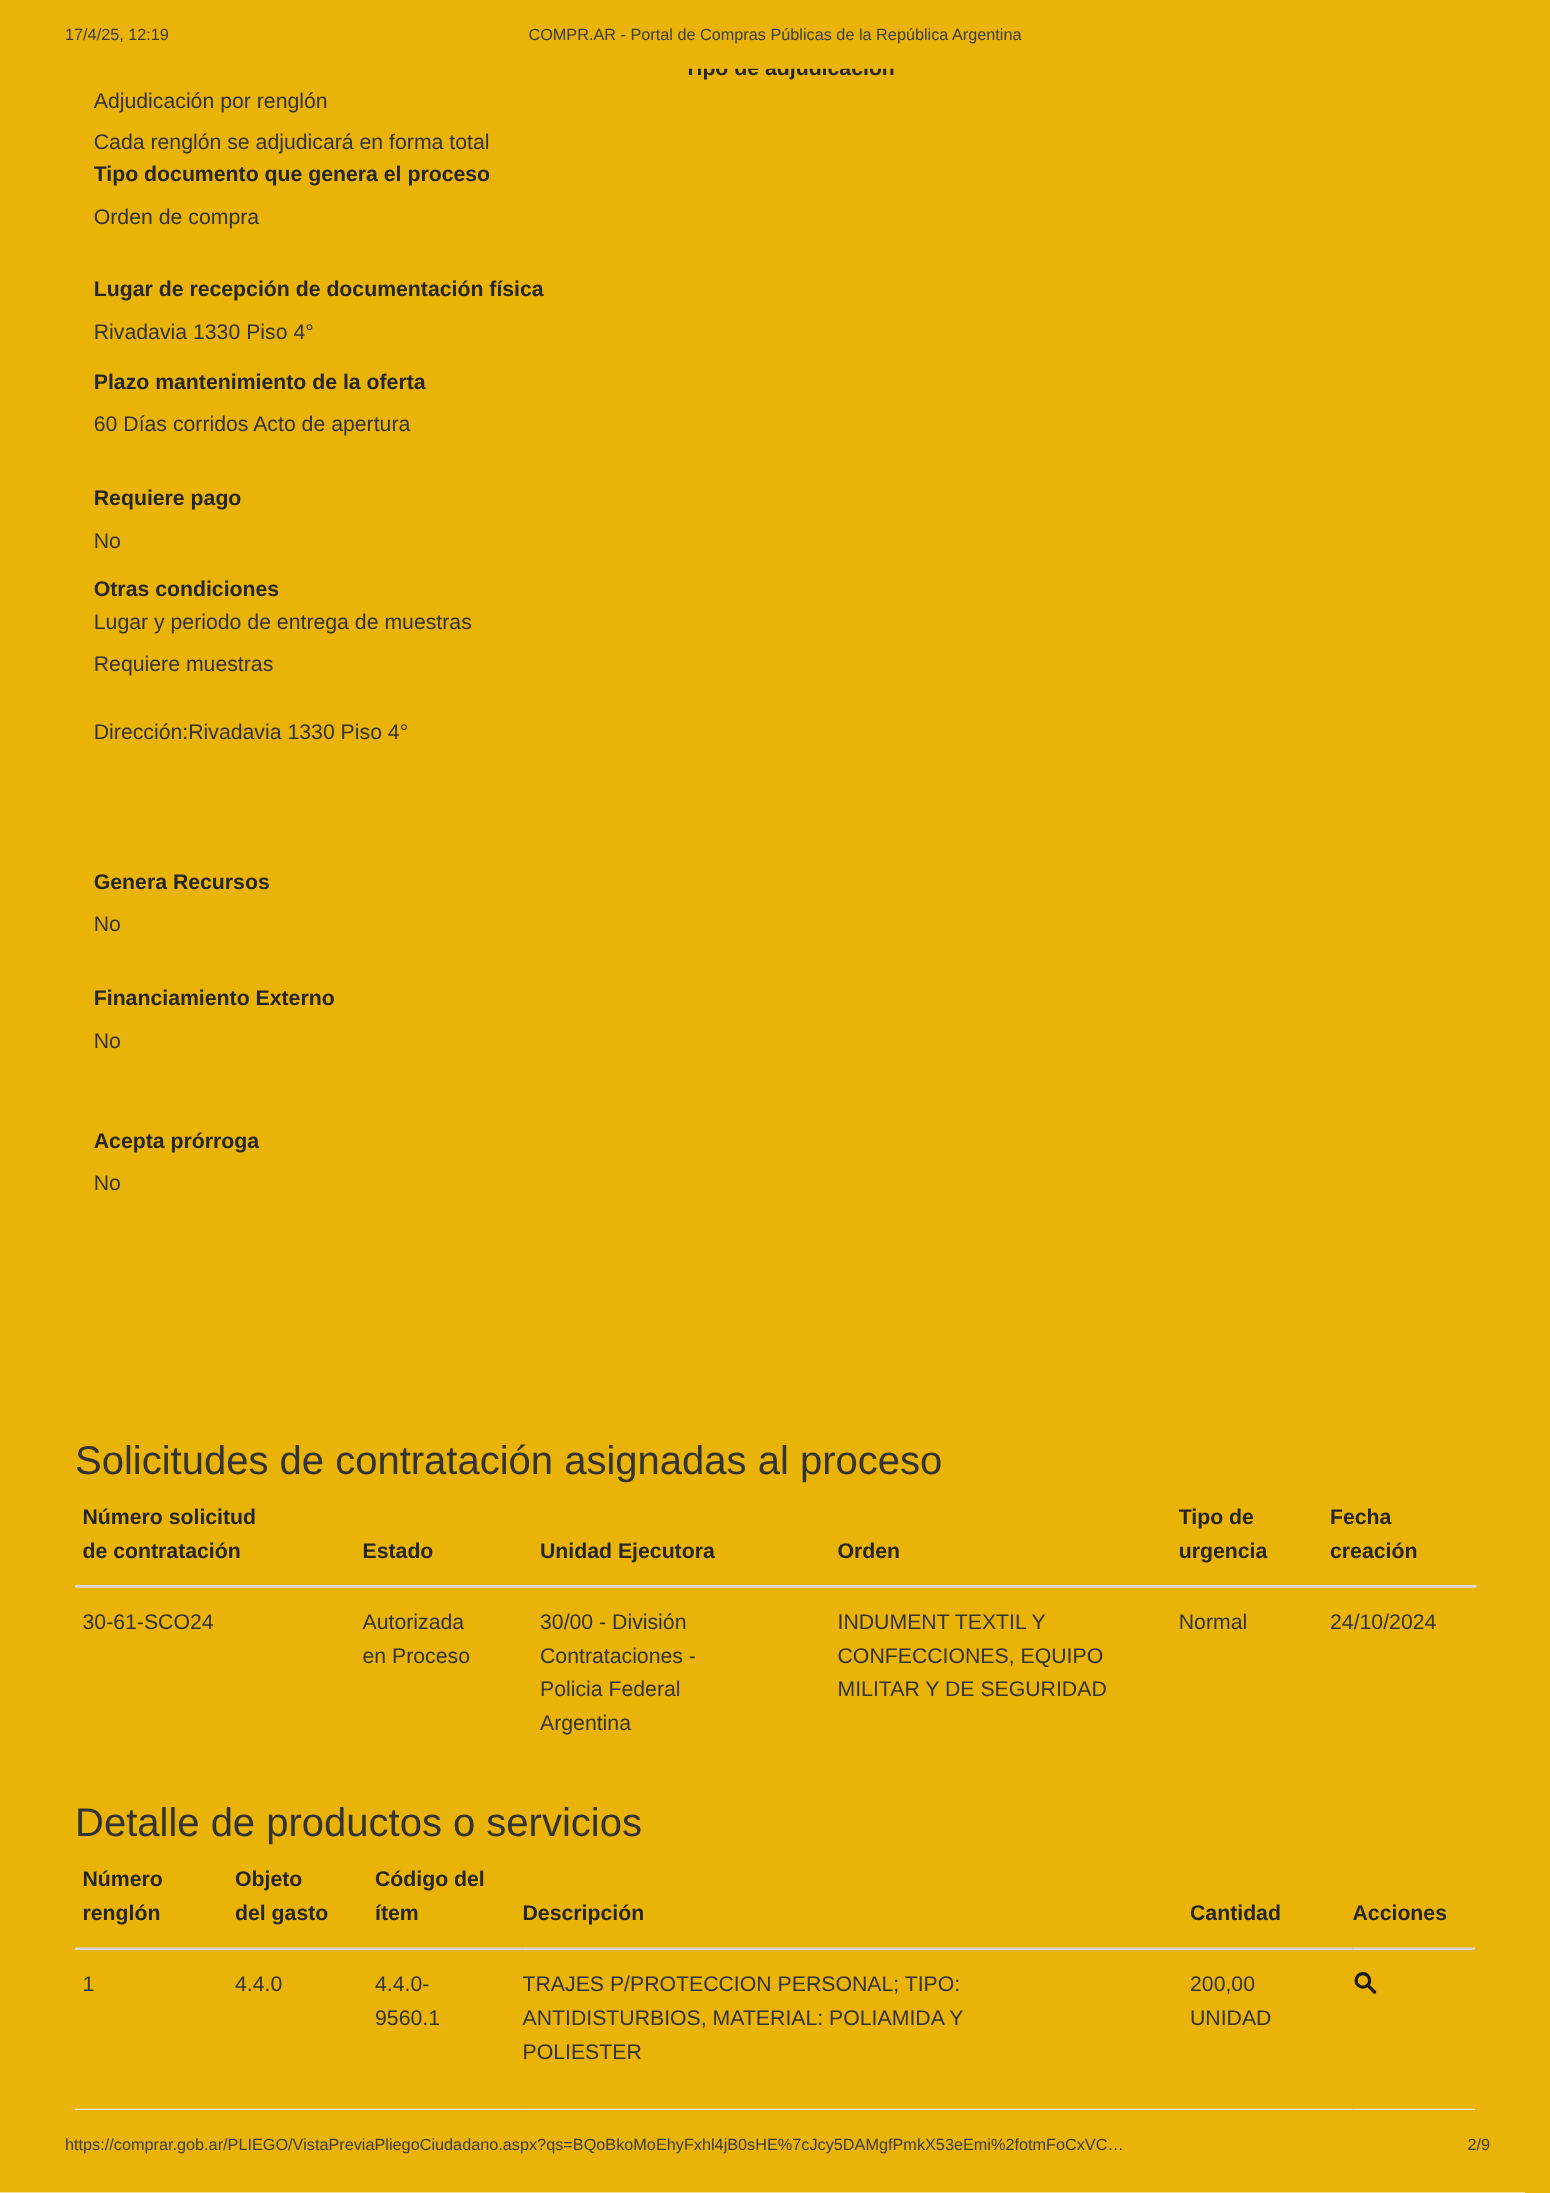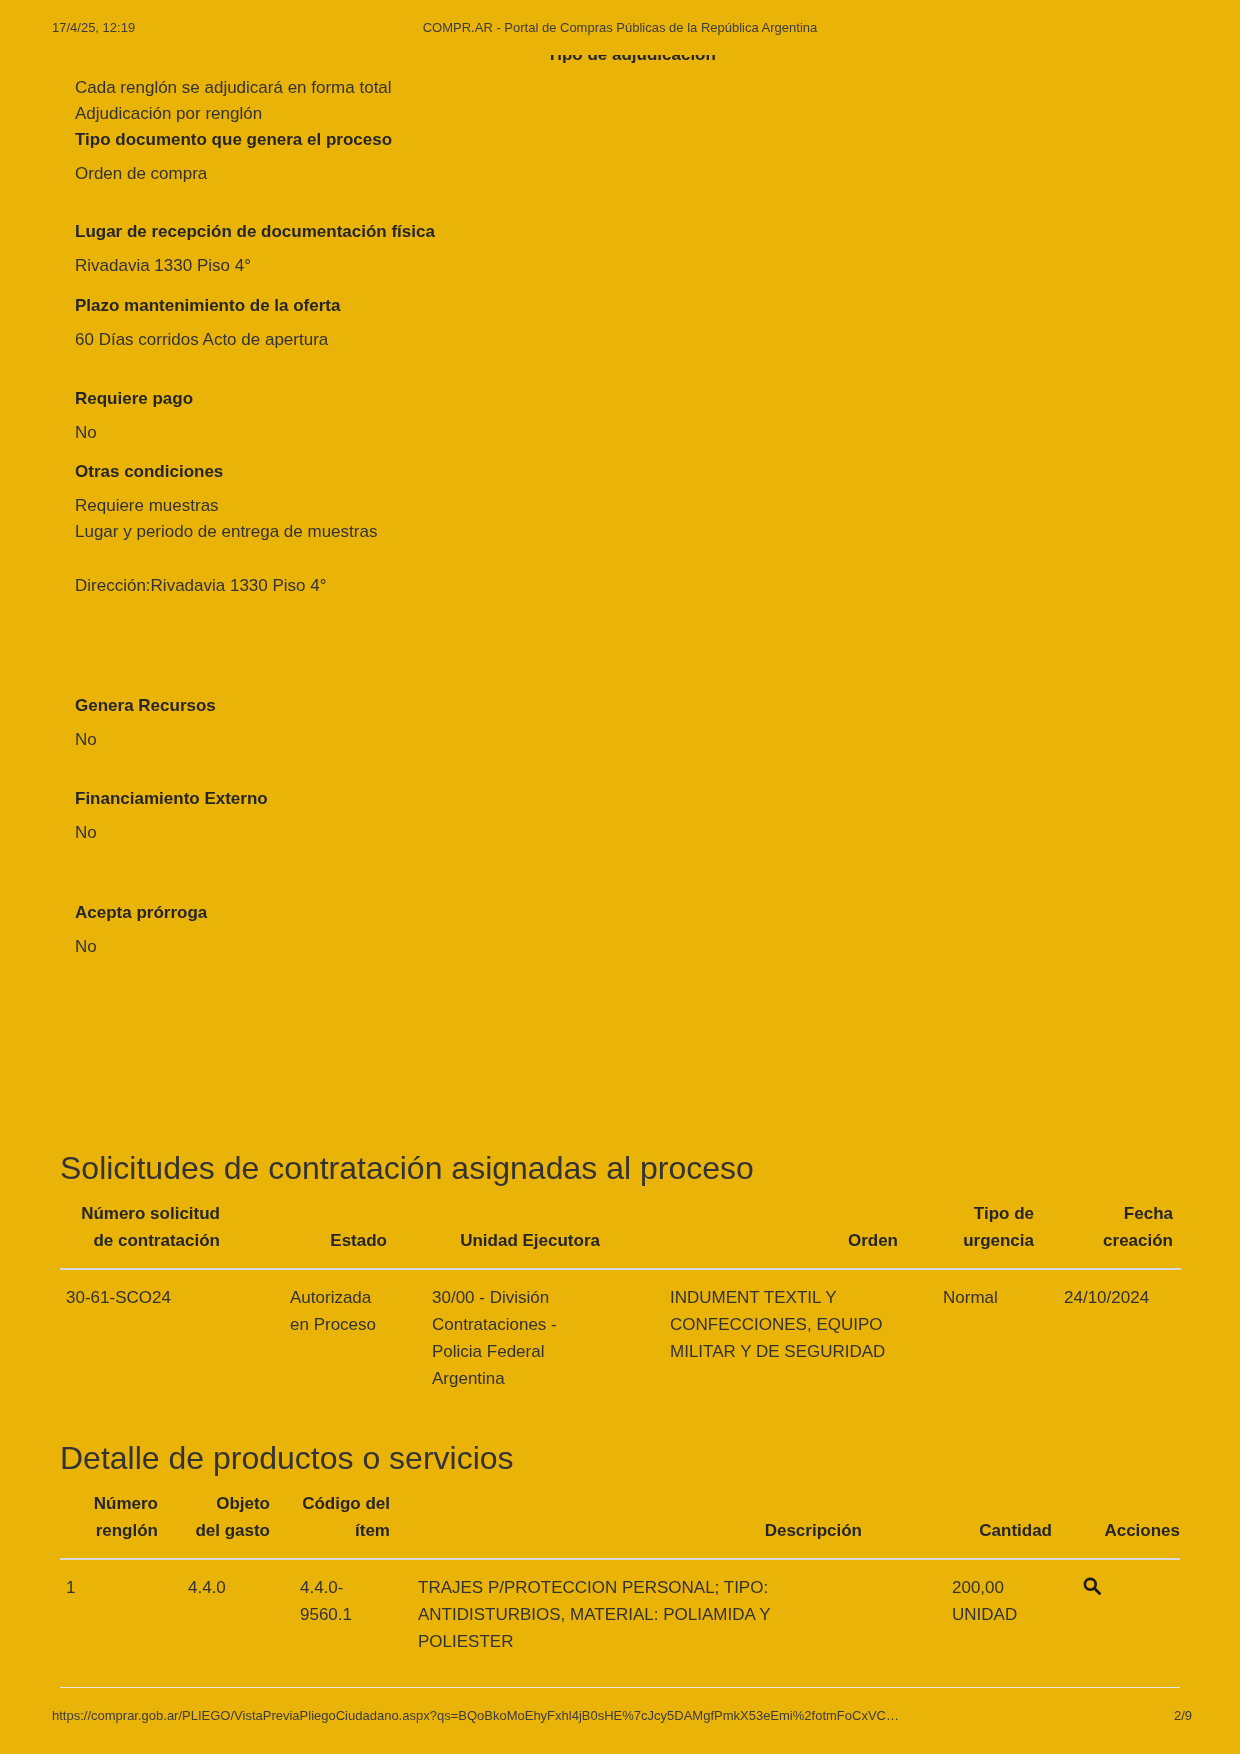--- a/index.html
+++ b/index.html
@@ -20,21 +20,21 @@
   .fields p { margin:0; }
   .value { font-size:17px; line-height:26px; color:#333333; }
   .label { font-size:17px; line-height:26px; font-weight:700; color:#262626; }
   .clipped { height:13px; overflow:hidden; }
   .clipped .label { display:block; margin-top:-13px;text-align:center; }
 
   h2.section-title { margin:0; font-size:32px; font-weight:400; color:#333333; line-height:32px; }
 
   table { border-collapse:collapse; table-layout:fixed; }
   th, td { box-sizing:border-box; font-size:17px; line-height:27px; }
-  th { text-align:right; vertical-align:bottom; font-weight:700; color:#262626;
+  th { text-align:left; vertical-align:bottom; font-weight:700; color:#262626;
        padding:0 0 14px 0; border-bottom:2px solid #d8d8d8; }
   td { vertical-align:top; padding:14px 0 0 0; }
 
   .t1 { width:1121px; margin-top:16px; }
   .t1 th:nth-child(1), .t1 td:nth-child(1) { padding-left:6px; padding-right:70px; }
   .t1 th:nth-child(2), .t1 td:nth-child(2) { padding-right:45px; }
   .t1 th:nth-child(3), .t1 td:nth-child(3) { padding-right:70px; }
   .t1 th:nth-child(4), .t1 td:nth-child(4) { padding-right:45px; }
   .t1 th:nth-child(5), .t1 td:nth-child(5) { padding-right:30px; }
   .t1 th:nth-child(6), .t1 td:nth-child(6) { padding-right:8px; }
@@ -58,38 +58,38 @@
     <span class="ph-date">17/4/25, 12:19</span>
     <span class="ph-title">COMPR.AR - Portal de Compras Públicas de la República Argentina</span>
   </div>
 
   <div class="doc">
     <div class="fields">
 
       <div class="clipped">
         <span class="label">Tipo de adjudicación</span>
       </div>
+      <p class="value">Adjudicación por renglón</p>
       <p class="value" style="margin-top:7px">Cada renglón se adjudicará en forma total</p>
-      <p class="value">Adjudicación por renglón</p>
 
       <p class="label">Tipo documento que genera el proceso</p>
       <p class="value" style="margin-top:8px">Orden de compra</p>
 
       <p class="label" style="margin-top:32px">Lugar de recepción de documentación física</p>
       <p class="value" style="margin-top:8px">Rivadavia 1330 Piso 4°</p>
 
       <p class="label" style="margin-top:14px">Plazo mantenimiento de la oferta</p>
       <p class="value" style="margin-top:8px">60 Días corridos Acto de apertura</p>
 
       <p class="label" style="margin-top:33px">Requiere pago</p>
       <p class="value" style="margin-top:8px">No</p>
 
       <p class="label" style="margin-top:13px">Otras condiciones</p>
+      <p class="value">Lugar y periodo de entrega de muestras</p>
       <p class="value" style="margin-top:8px">Requiere muestras</p>
-      <p class="value">Lugar y periodo de entrega de muestras</p>
 
       <p class="value" style="margin-top:28px">Dirección:Rivadavia 1330 Piso 4°</p>
 
       <p class="label" style="margin-top:94px">Genera Recursos</p>
       <p class="value" style="margin-top:8px">No</p>
 
       <p class="label" style="margin-top:33px">Financiamiento Externo</p>
       <p class="value" style="margin-top:8px">No</p>
 
       <p class="label" style="margin-top:54px">Acepta prórroga</p>

